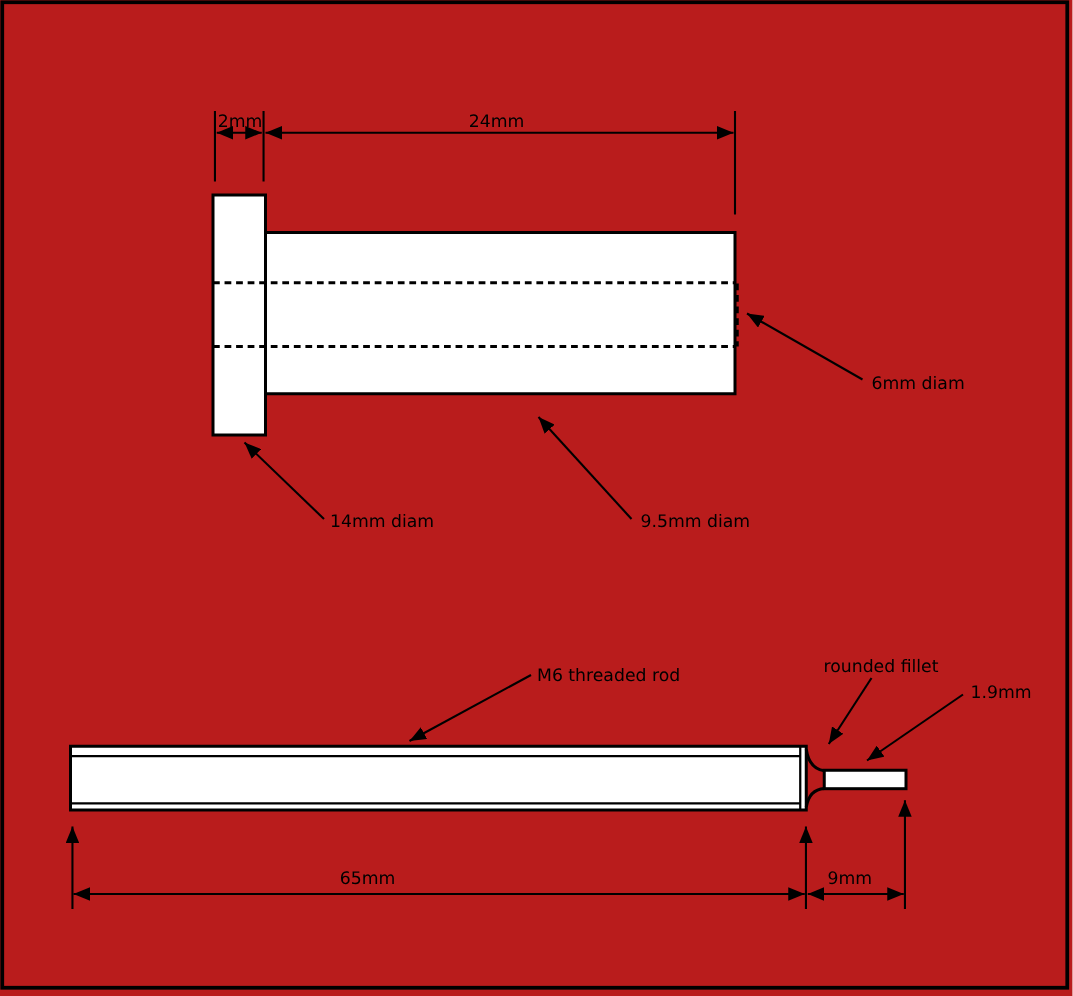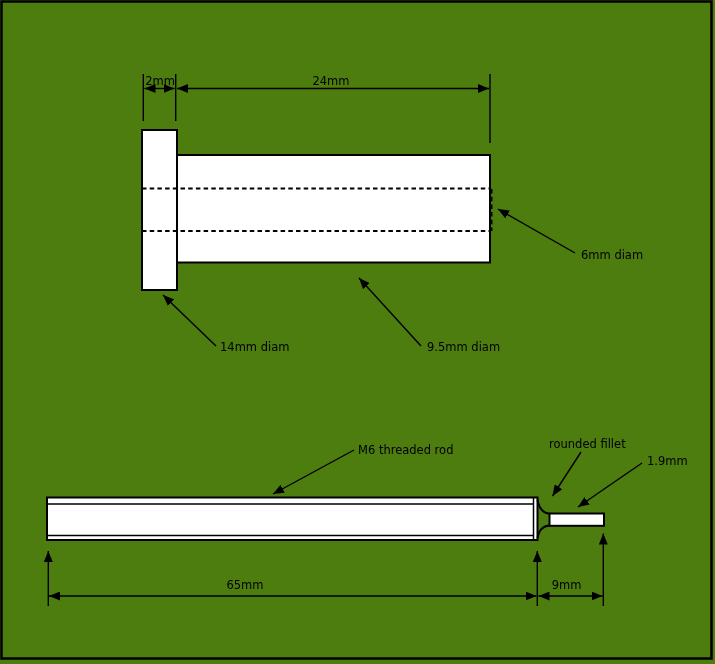--- a/index.html
+++ b/index.html
@@ -5,21 +5,21 @@
   html, body {
     margin: 0;
     padding: 0;
     background: #ffffff;
     font-family: "DejaVu Sans", "Liberation Sans", sans-serif;
   }
   .canvas {
     position: relative;
     width: 715px;
     height: 664px;
-    background: #4d7c0f;
+    background: #b91c1c;
     overflow: hidden;
   }
   svg text {
     font-family: "DejaVu Sans", "Liberation Sans", sans-serif;
     font-size: 11.5px;
     fill: #000000;
   }
 </style>
 </head>
 <body>

